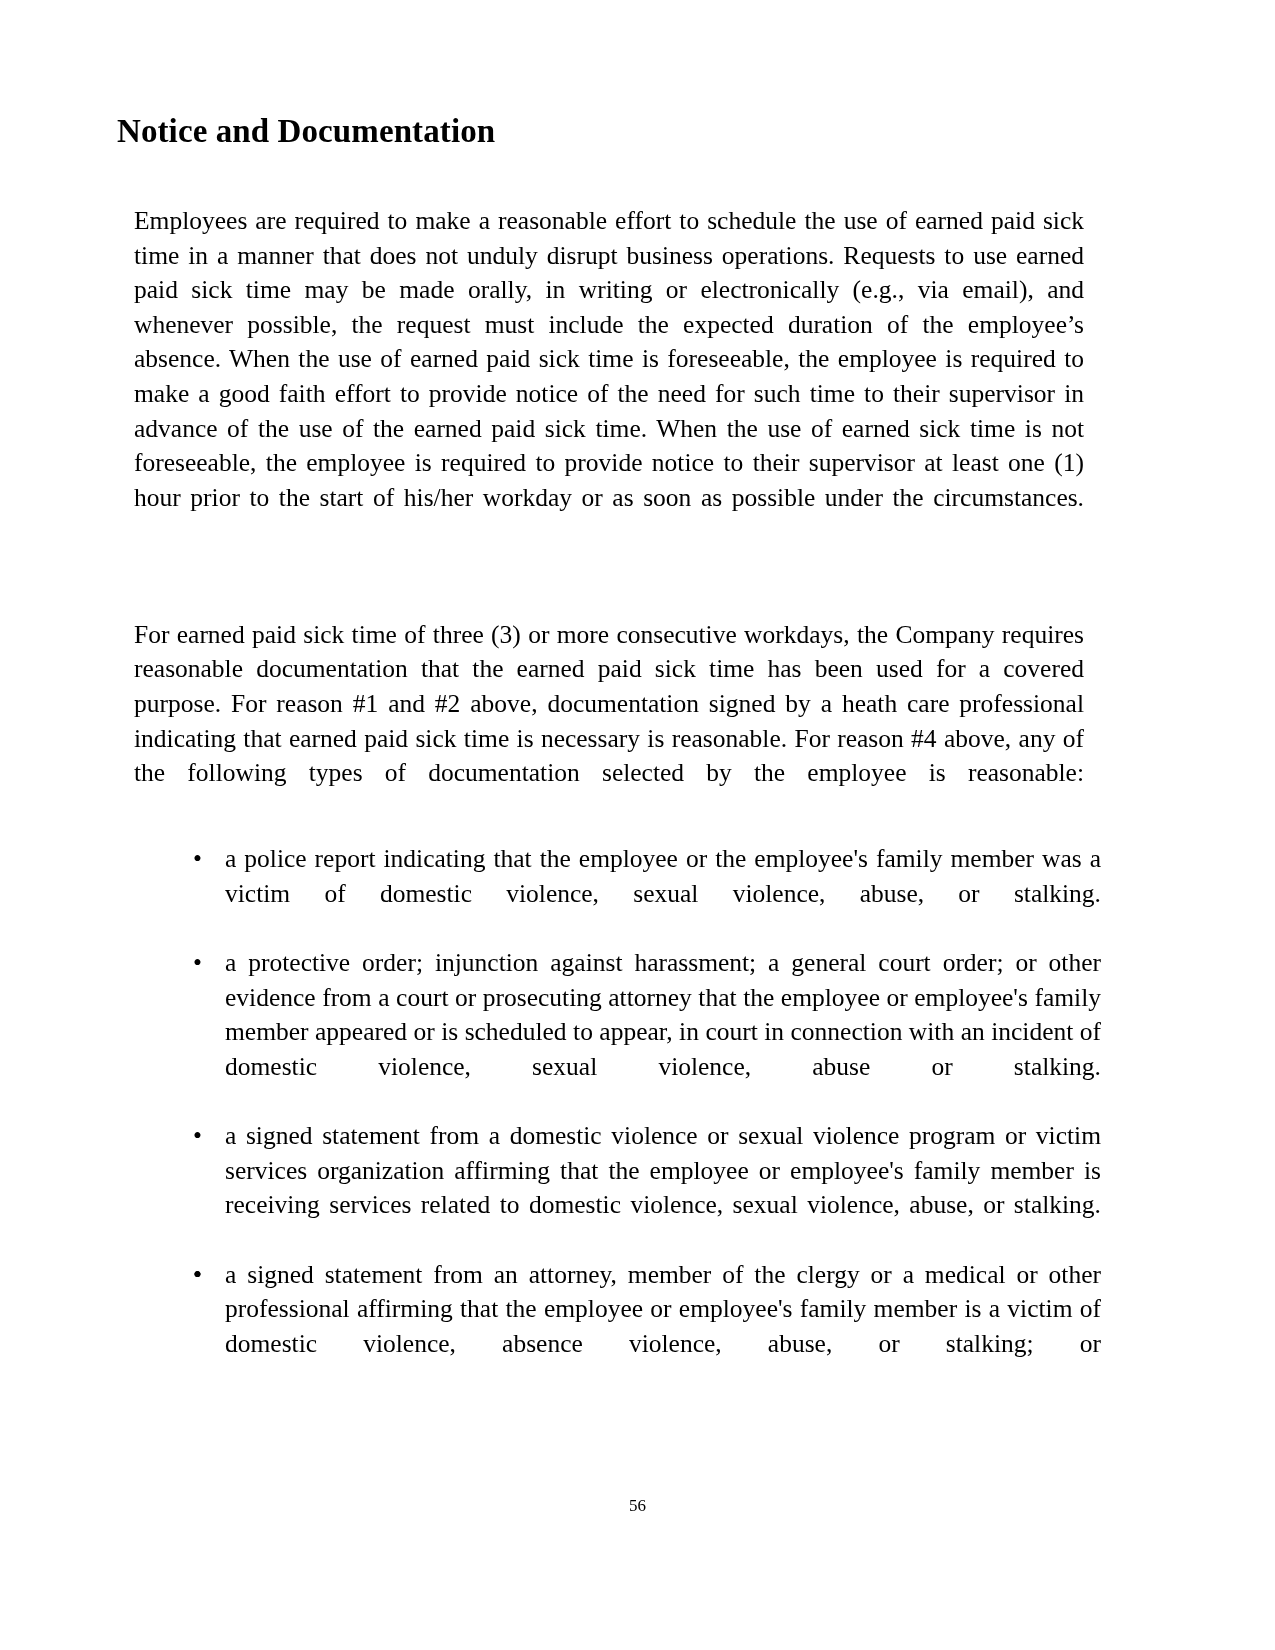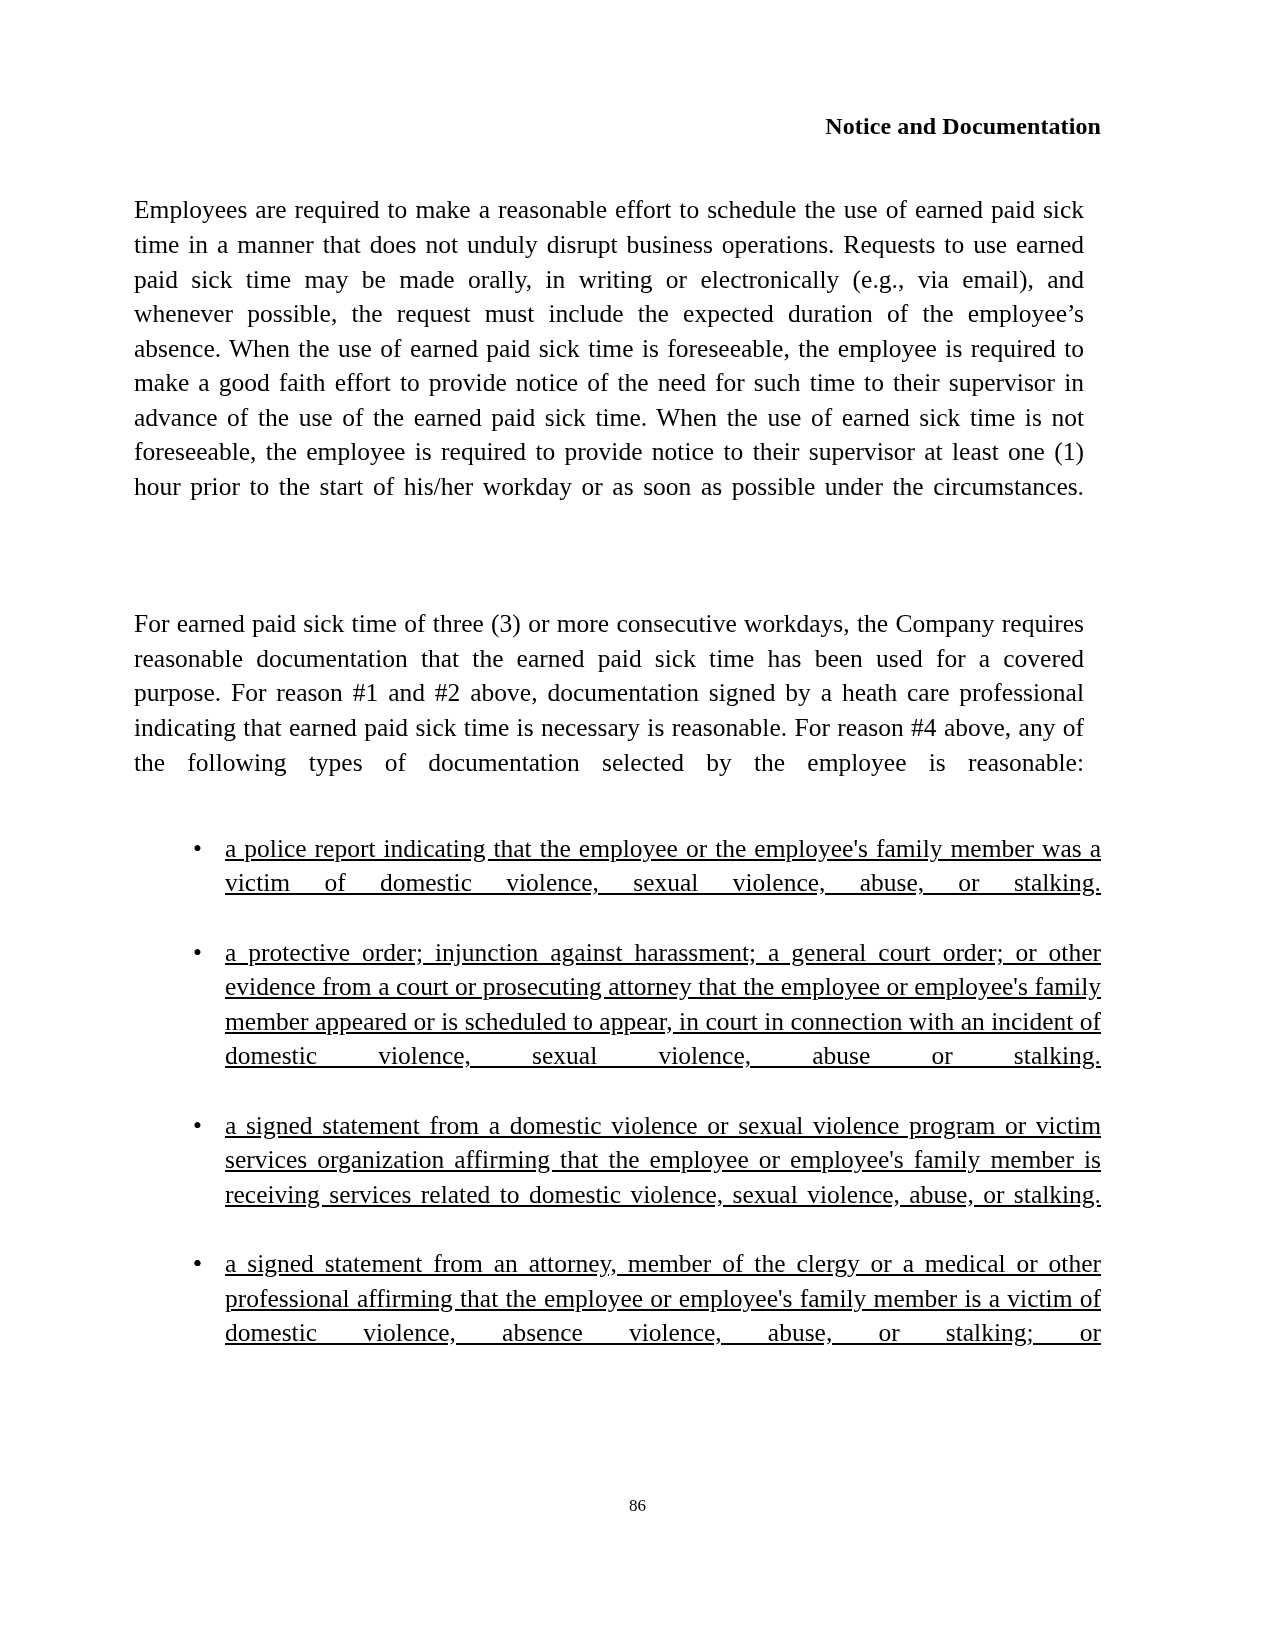--- a/index.html
+++ b/index.html
@@ -19,26 +19,26 @@
     box-sizing: border-box;
     overflow: hidden;
   }
   .content {
     position: absolute;
     left: 117px;
     top: 112px;
     width: 984px;
   }
   .doc-heading {
-    font-size: 24px;
+    font-size: 33px;
     font-weight: bold;
     line-height: 1.18;
     letter-spacing: 0.1px;
-    margin: 0 0 0 8px;
-    text-align: right;
+    margin: 0 0 0 0;
+    text-align: left;
   }
   .para {
     font-size: 25.5px;
     line-height: 34.6px;
     text-align: justify;
     text-justify: inter-word;
     margin: 17px;
     hyphens: none;
   }
   .spacer-after-heading { height: 36px; }
@@ -59,21 +59,20 @@
   }
   .bullet-item .marker {
     position: absolute;
     left: 76px;
     top: 0;
     font-size: 25.5px;
     line-height: 34.6px;
   }
   .bullet-item .item-text {
     display: block;
-    text-decoration: underline;
   }
   
   .bullet-item .item-text::after,
   .para::after {
     content: "";
     display: inline-block;
     width: 100%;
   }
   .page-number {
     position: absolute;
@@ -119,15 +118,15 @@
         <span class="marker">•</span>
       </li>
       <li class="bullet-item">
         <span class="marker">•</span>
         <span class="item-text">a signed statement from an attorney, member of the clergy or a medical or other professional affirming that the employee or employee's family member is a victim of domestic violence, absence violence, abuse, or stalking; or</span>
       </li>
     </ul>
 
   </div>
 
-  <div class="page-number">86</div>
+  <div class="page-number">56</div>
 
 </div>
 
 </body></html>

